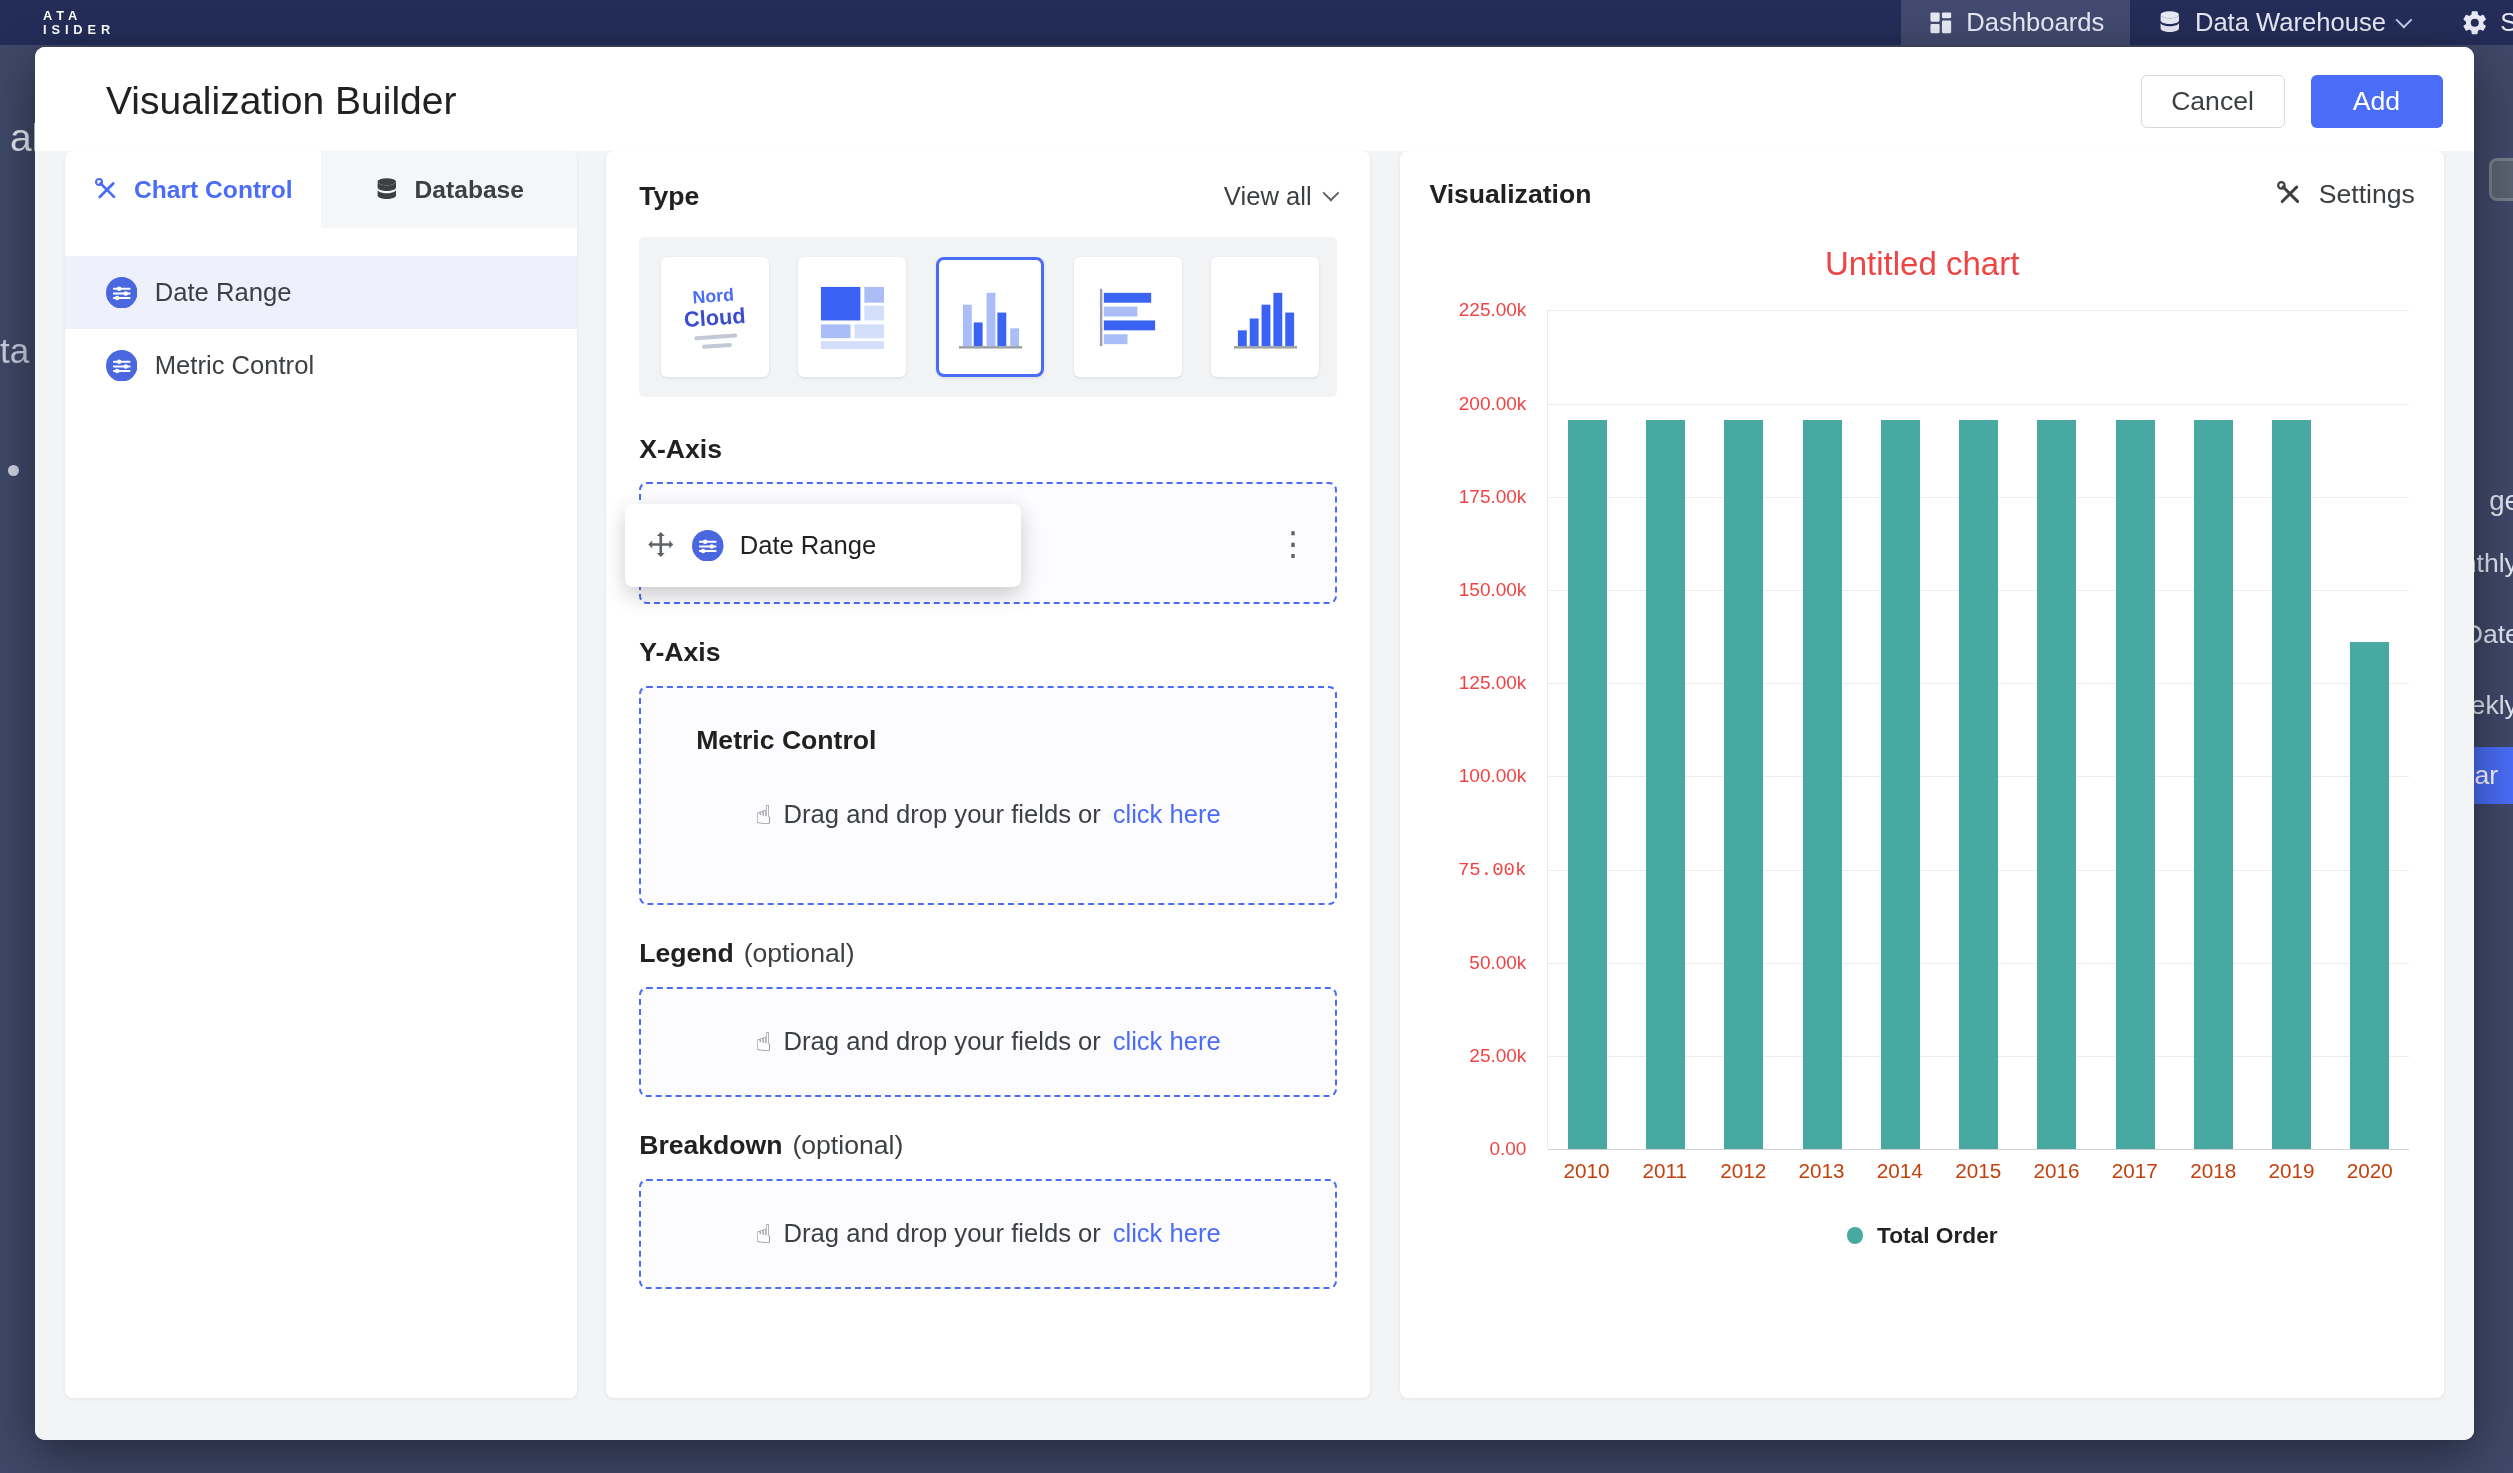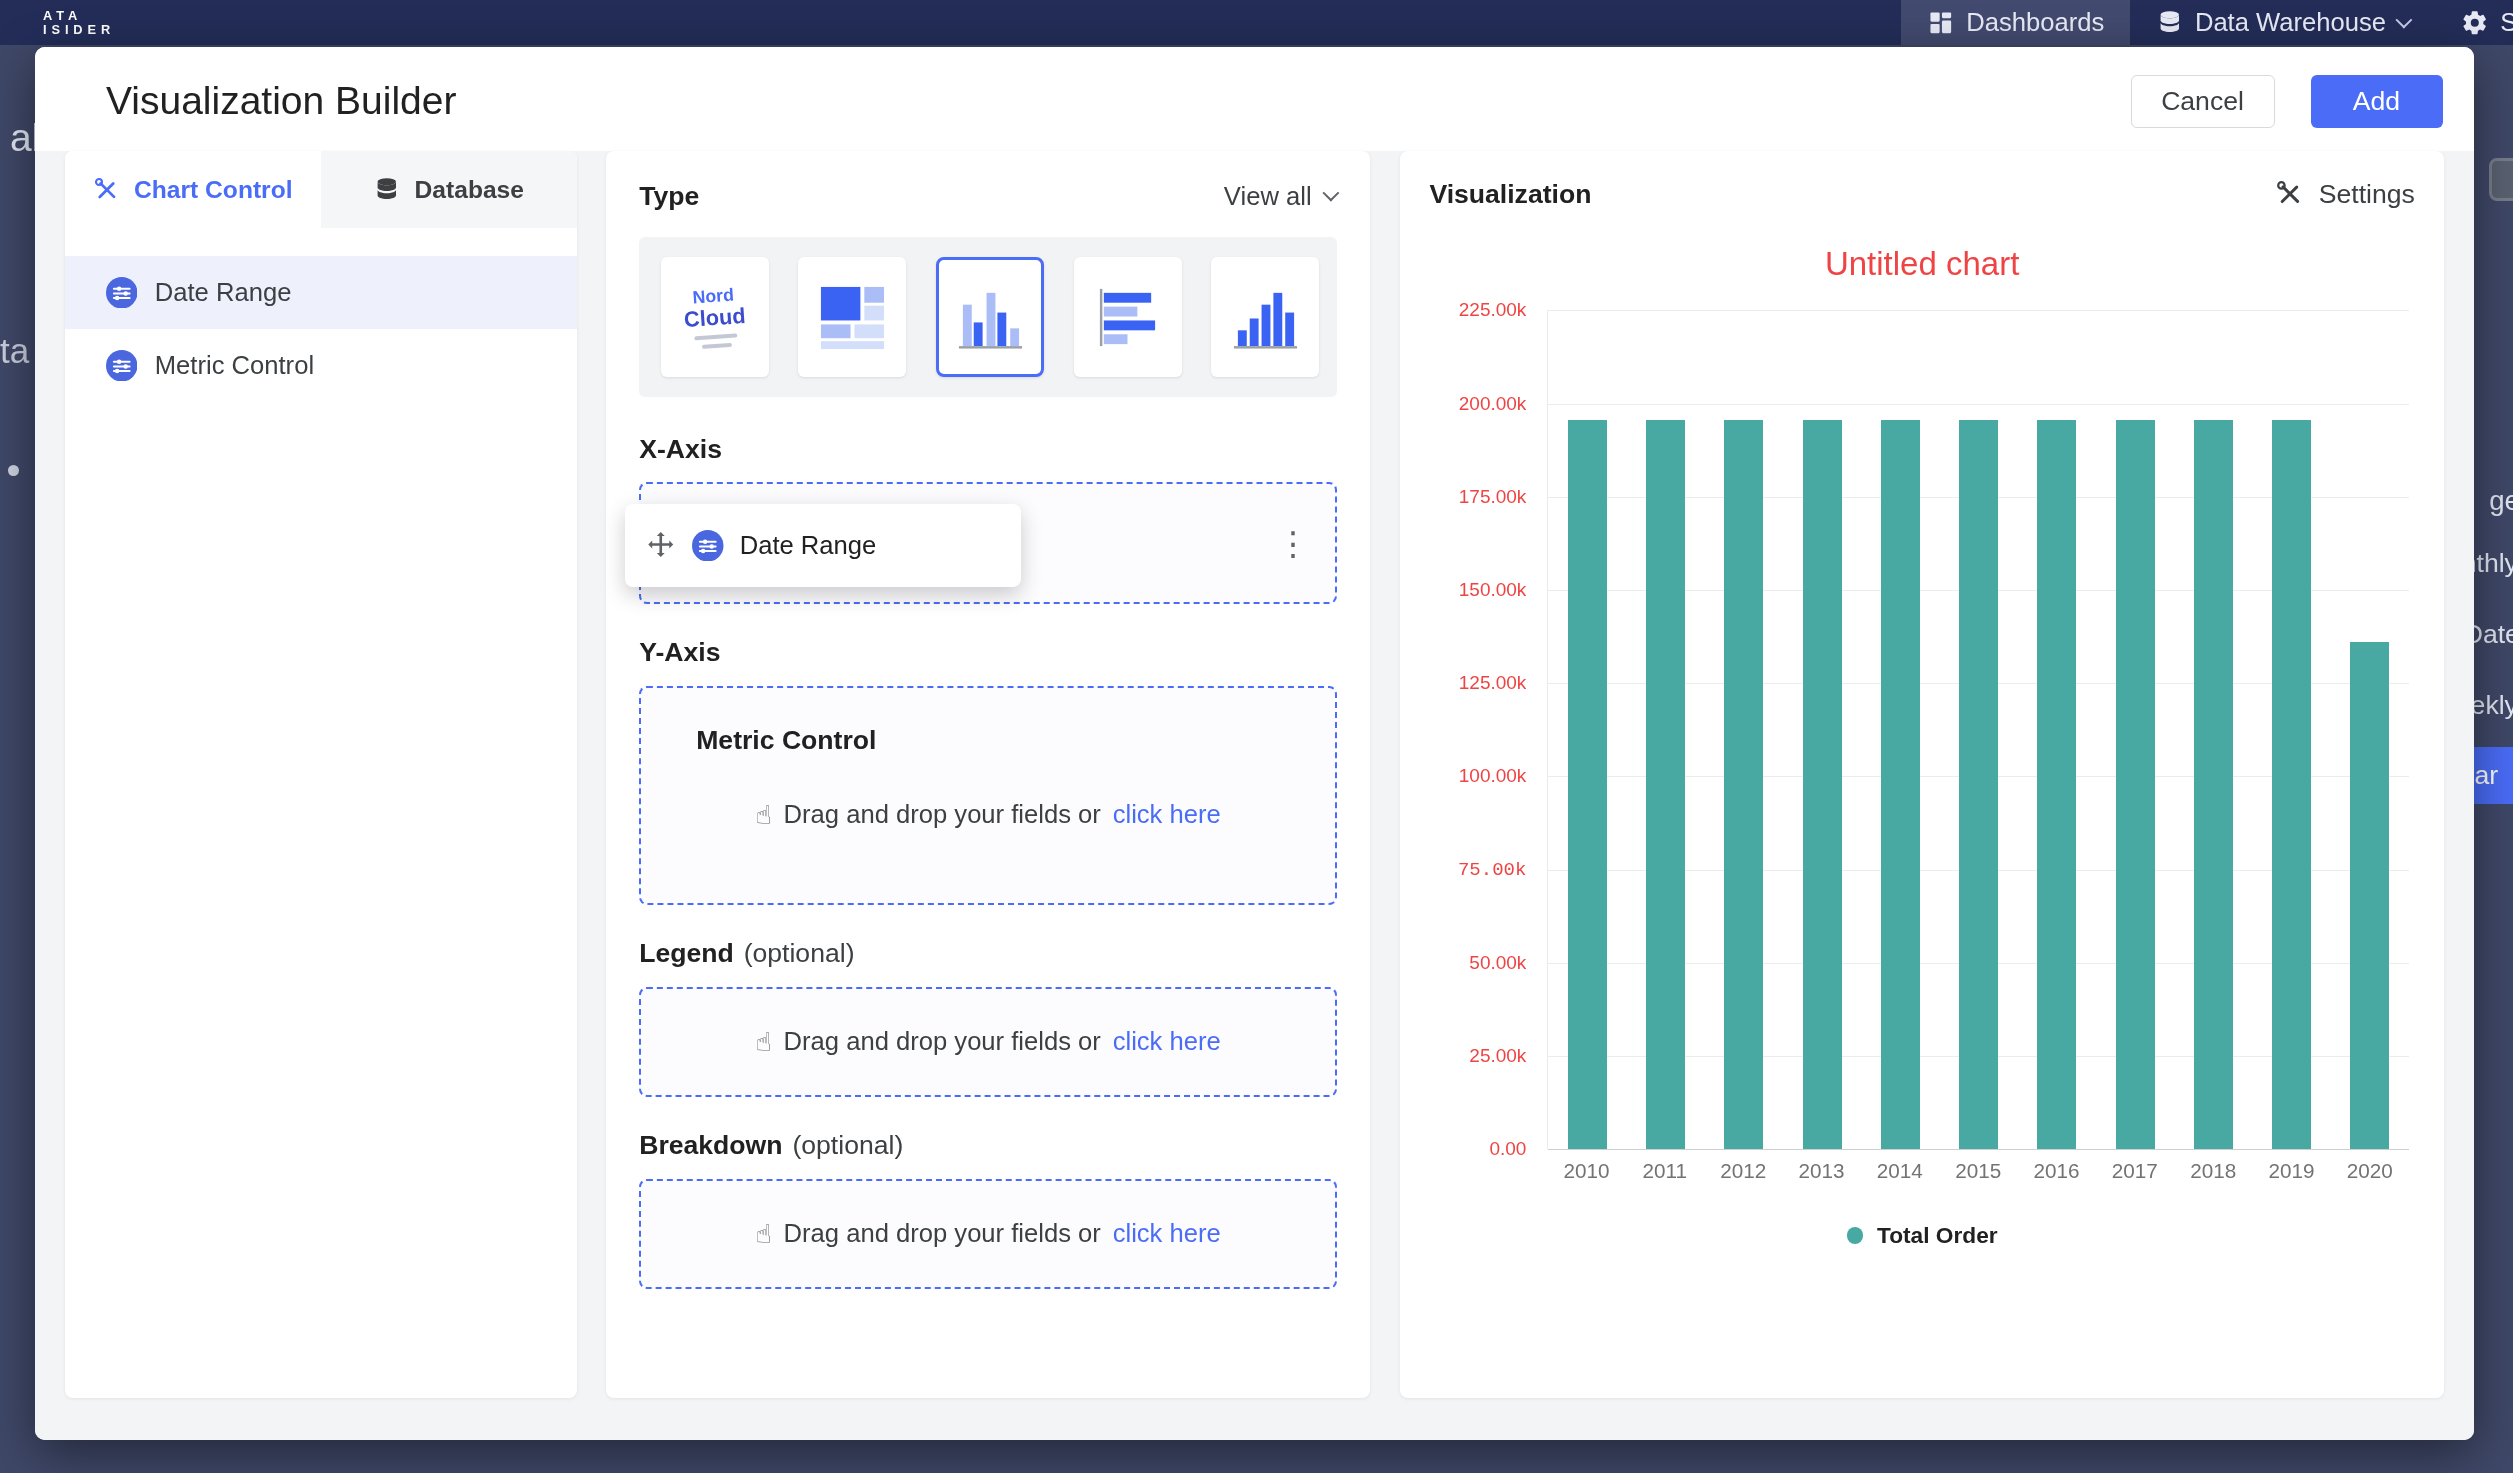--- a/index.html
+++ b/index.html
@@ -36,21 +36,21 @@
   .frag-ear   { right:0; top:747px; background:#4a6cf7; color:#fff; font-size:26.6px; padding:12.8px 15.8px 12.8px 21.7px; border-radius:7.9px 0 0 7.9px; }
 
   
   .modal {
     position:absolute; left:35px; top:47px; width:2439px; height:1393px;
     background:#fff; border-radius:9.9px; box-shadow:0 13.8px 49px rgba(0,0,0,.45);
     z-index:5; display:flex; flex-direction:column; overflow:hidden;
   }
   .modal-header { display:flex; align-items:center; padding:27.6px 31.5px 23.6px 71px; background:#fff; }
   .modal-title { font-size:39px; font-weight:500; color:#212121; }
-  .header-actions { margin-left:auto; display:flex; gap:36px;align-items:center; }
+  .header-actions { margin-left:auto; display:flex; gap:26px;align-items:center; }
   .btn { font-size:26.6px; border-radius:5.9px; height:53px; display:flex; align-items:center; justify-content:center; cursor:pointer; font-family:inherit; }
   .btn-cancel { background:#fff; border:1px solid #d9d9d9; color:#3c4043; padding:0 29.6px; }
   .btn-add { background:#4a6cf7; border:none; color:#fff; width:132px; }
 
   .modal-body { flex:1; background:#f3f4f6; display:flex; gap:29.6px; padding:0 29.6px 42px 29.6px; align-items:stretch; }
   .card { background:#fff; border-radius:7.9px; box-shadow:0 1px 3.9px rgba(0,0,0,.07); }
 
   
   .left-panel { width:512px; display:flex; flex-direction:column; overflow:hidden; }
   .tabs { display:flex; height:77px; flex:none; }
@@ -110,21 +110,21 @@
   .chart-body { display:flex; margin-top:27.6px; }
   .y-gutter { width:118px; position:relative; height:839px; flex:none; }
   .y-tick { position:absolute; right:21px; transform:translateY(-50%); font-size:19px; color:#ef4444; white-space:nowrap; }
   .plot { flex:1; position:relative; height:839px; border-left:1px solid #ebebeb; margin-right:5.9px; }
   .gridline { position:absolute; left:0; right:0; height:1px; background:#ececec; }
   .gridline.zero { background:#cfcfcf; }
   .bars-row { position:absolute; left:0; right:0; top:0; bottom:0; display:flex; align-items:flex-end; }
   .bar-slot { flex:1; display:flex; justify-content:center; align-items:flex-end; height:100%; }
   .bar { width:39px; }
   .x-axis { display:flex; margin-left:118px; margin-right:5.9px; margin-top:9.9px; }
-  .x-label { flex:1; text-align:center; font-size:20.7px; color:#737373; }
+  .x-label { flex:1; text-align:center; font-size:20.7px; color:#c2410c; }
   .chart-legend { display:flex; align-items:center; justify-content:center; gap:13.8px; margin-top:39px; }
   .legend-dot { width:16.7px; height:16.7px; border-radius:50%; }
   .legend-label { font-size:22.7px; font-weight:600; color:#212121; }
 </style>
 </head>
 <body>
 
 <div class="topbar">
   <div class="logo">
     <div>ATA</div>

